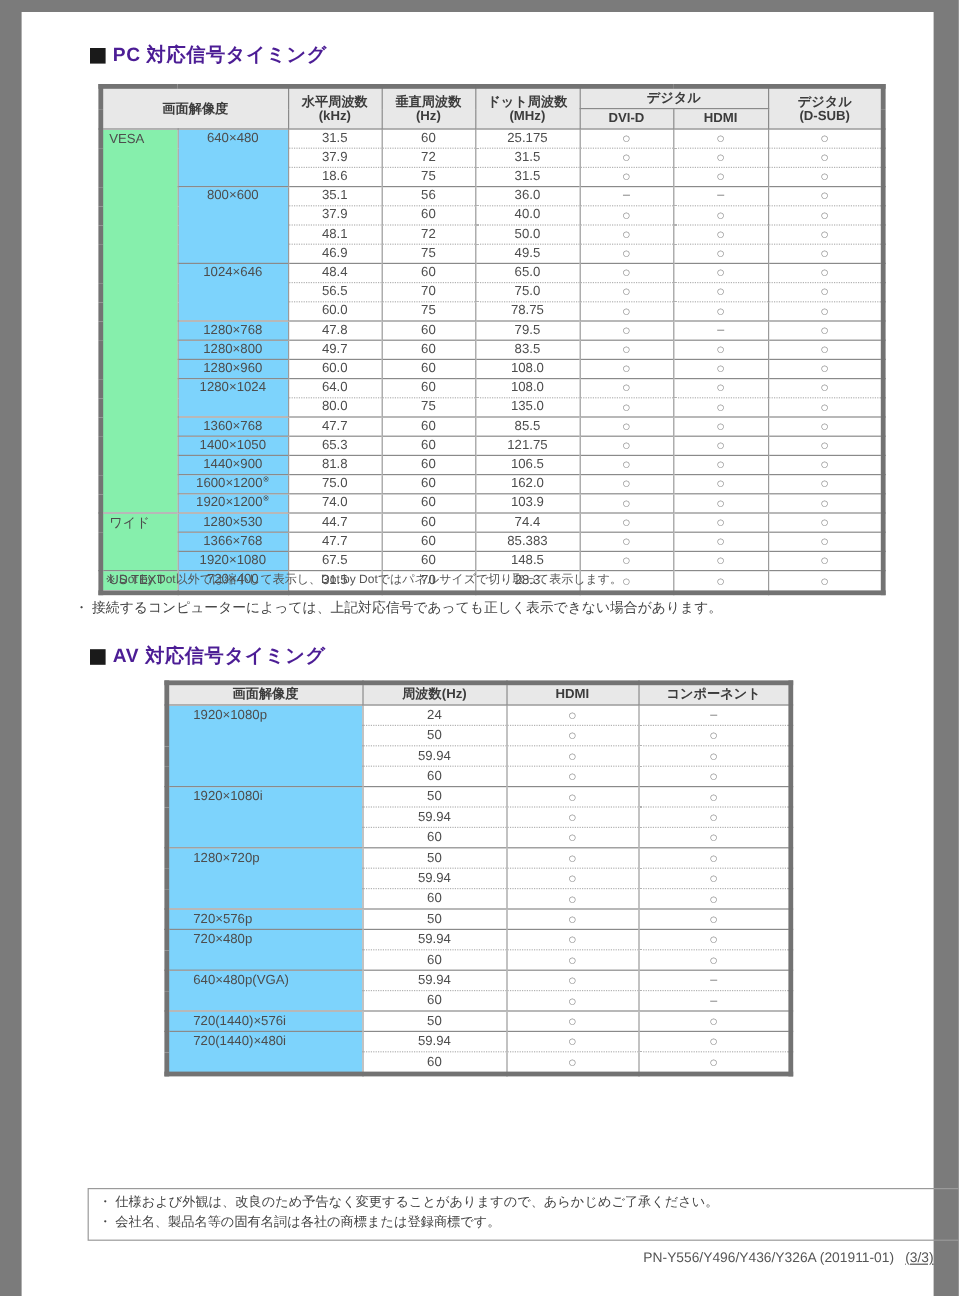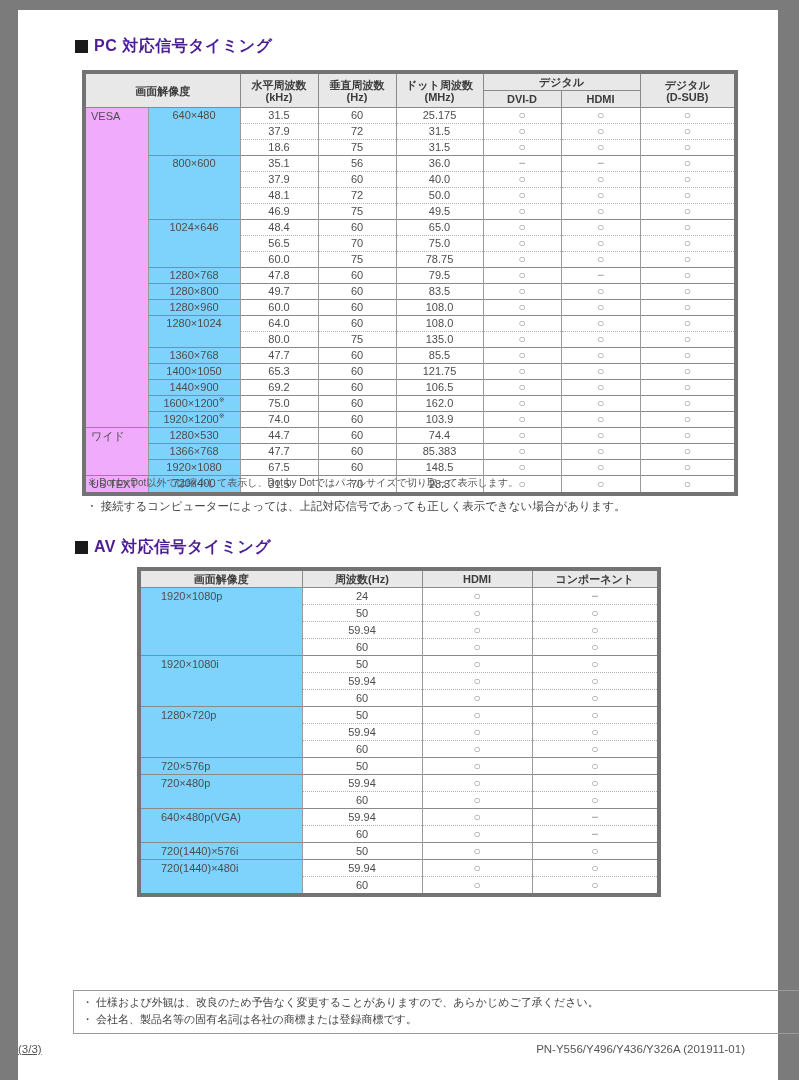--- a/index.html
+++ b/index.html
@@ -35,21 +35,21 @@
   }
   .timing td{
     border-left:1px solid #9a9a9a;border-right:1px solid #9a9a9a;
     text-align:center;padding:0 2px;overflow:hidden;
   }
   #pc-table td{height:15px;line-height:15px;}
   #av-table td{height:16px;line-height:16px;}
   tr.row-group-start td{border-top:1px solid #8a8a8a;}
   tr.row-sub td{border-top:1px dotted #b2b2b2;}
   td.cell-group{
-    background:#f0abfc;text-align:left;padding-left:5px;vertical-align:top;
+    background:#86efac;text-align:left;padding-left:5px;vertical-align:top;
     padding-top:1px;
   }
   td.cell-res{background:#7dd3fc;vertical-align:top;}
   #av-table td.cell-res{text-align:left;padding-left:20px;}
   td.cell-mark{color:#8f8f8f;font-size:12px;}
   td sup{font-size:7px;vertical-align:super;line-height:0;}
   
   .footnote{
     position:absolute;font-size:10px;color:#555;white-space:nowrap;
   }
@@ -60,21 +60,21 @@
   .footer-box{
     position:absolute;left:55px;top:980px;width:740px;
     border:1px solid #9a9a9a;padding:3px 8px 5px 8px;box-sizing:border-box;
     font-size:11px;color:#444;line-height:17px;
   }
   .footer-box div{white-space:nowrap;}
   .page-footer{
     position:absolute;left:0;top:1033px;width:760px;height:16px;
     font-size:11.5px;color:#555;
   }
-  .page-number{position:absolute;left:0;width:100%;text-align:left;text-decoration:underline;}
+  .page-number{position:absolute;left:0;width:100%;text-align:right;text-decoration:underline;}
   .model-number{position:absolute;right:33px;}
 </style>
 </head>
 <body>
 
 <div class="sheet">
 
   <div class="section-heading" style="top:26px;">
     <span class="sq-marker"></span>
     <span>PC 対応信号タイミング</span>
@@ -251,21 +251,21 @@
           <td class="cell-res" rowspan="1">1400×1050</td>
           <td class="cell-val">65.3</td>
           <td class="cell-val">60</td>
           <td class="cell-val">121.75</td>
           <td class="cell-val cell-mark">○</td>
           <td class="cell-val cell-mark">○</td>
           <td class="cell-val cell-mark">○</td>
         </tr>
         <tr class="row-group-start">
           <td class="cell-res" rowspan="1">1440×900</td>
-          <td class="cell-val">69.2</td>
+          <td class="cell-val">81.8</td>
           <td class="cell-val">60</td>
           <td class="cell-val">106.5</td>
           <td class="cell-val cell-mark">○</td>
           <td class="cell-val cell-mark">○</td>
           <td class="cell-val cell-mark">○</td>
         </tr>
         <tr class="row-group-start">
           <td class="cell-res" rowspan="1">1600×1200<sup>※</sup></td>
           <td class="cell-val">75.0</td>
           <td class="cell-val">60</td>
@@ -318,21 +318,21 @@
           <td class="cell-val">70</td>
           <td class="cell-val">28.3</td>
           <td class="cell-val cell-mark">○</td>
           <td class="cell-val cell-mark">○</td>
           <td class="cell-val cell-mark">○</td>
         </tr>
       </tbody>
   </table>
 
   <div class="footnote" style="left:70px;top:466px;">※ Dot by Dot以外では縮小して表示し、Dot by Dotではパネルサイズで切り取って表示します。</div>
-  <div class="bullet-note" style="left:44px;top:489px;margin-left:24px;">・ 接続するコンピューターによっては、上記対応信号であっても正しく表示できない場合があります。</div>
+  <div class="bullet-note" style="left:44px;top:489px;">・ 接続するコンピューターによっては、上記対応信号であっても正しく表示できない場合があります。</div>
 
   <div class="section-heading" style="top:527px;">
     <span class="sq-marker"></span>
     <span>AV 対応信号タイミング</span>
   </div>
 
   <table class="timing" id="av-table" style="left:119px;top:557px;width:520px;">
     <colgroup>
       <col style="width:163px">
         <col style="width:120px">

